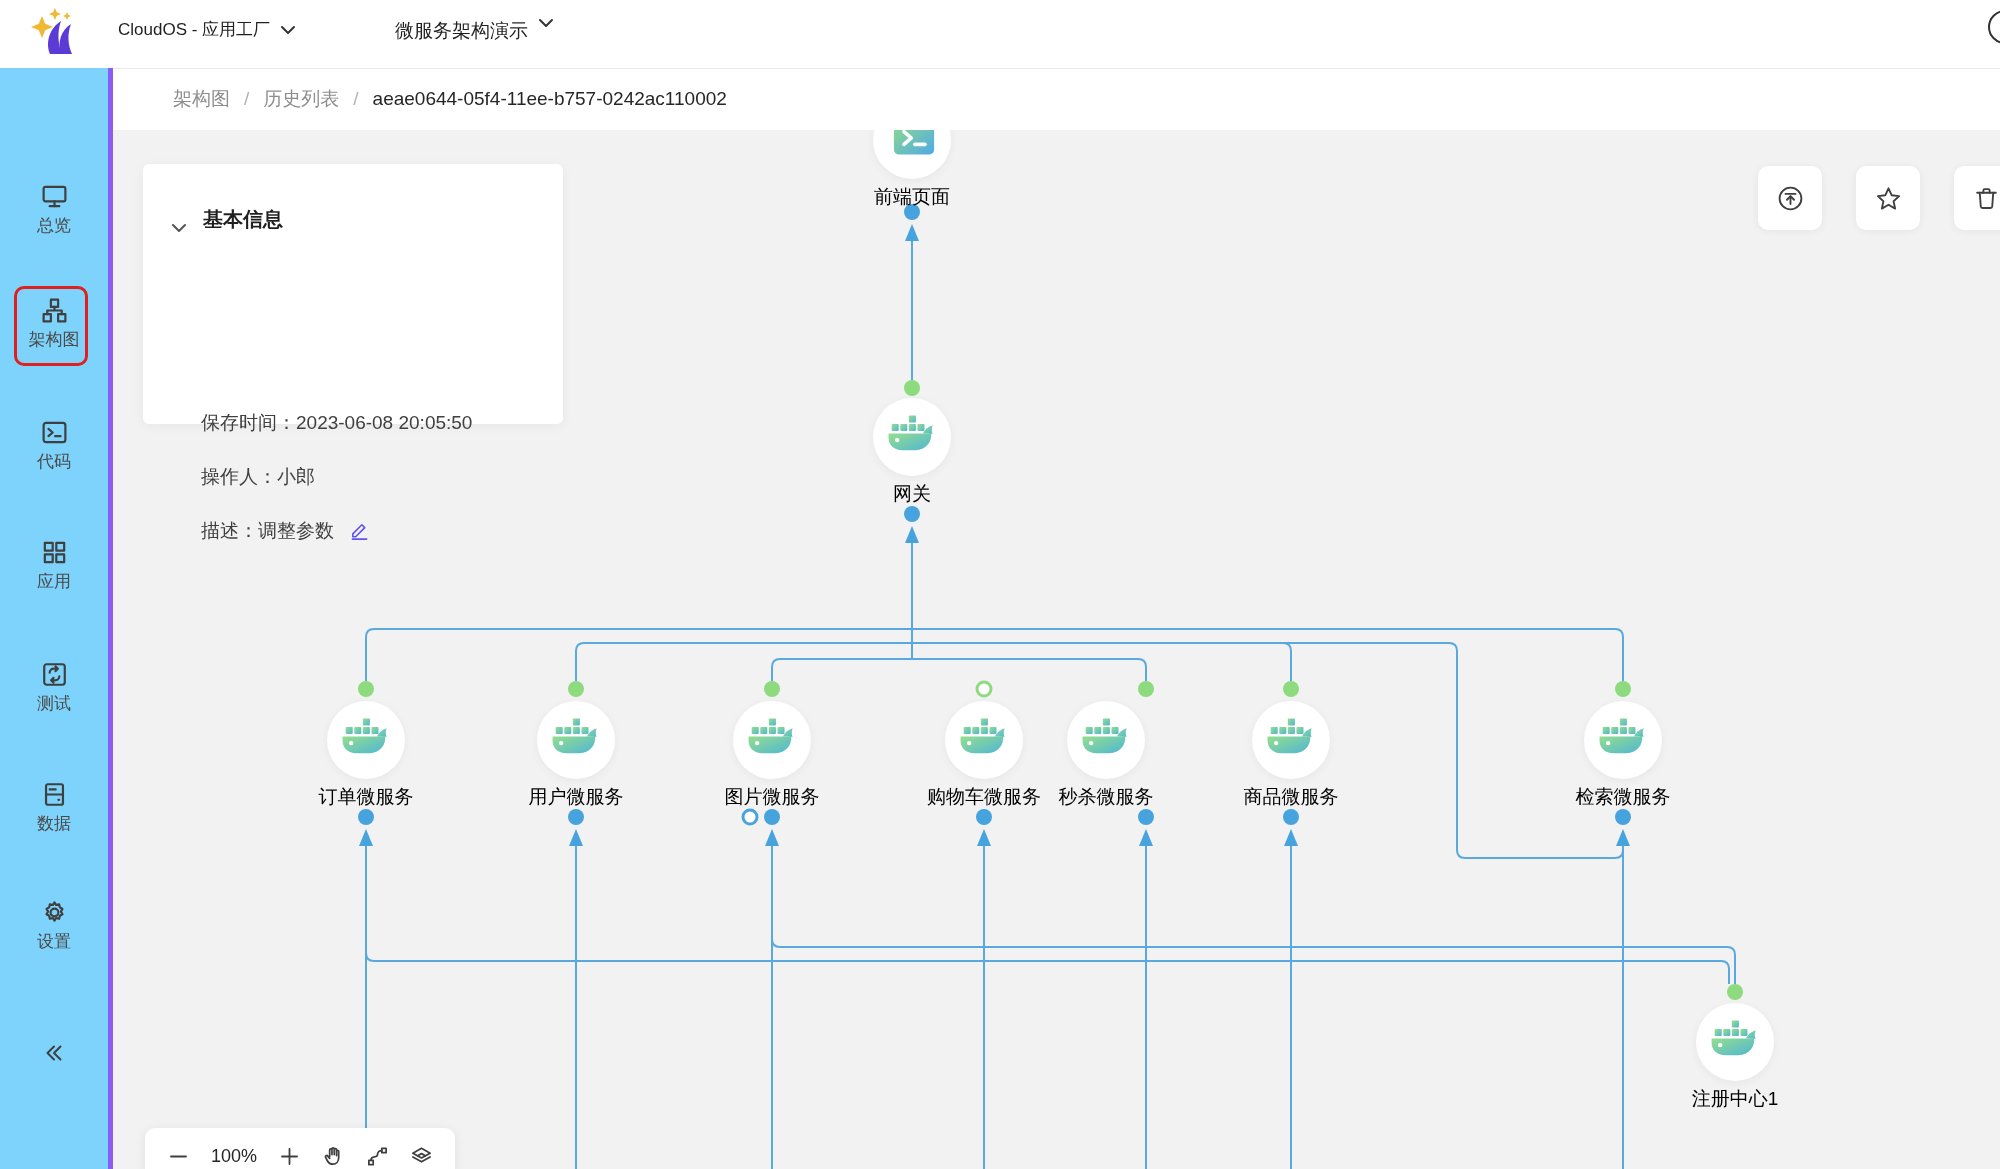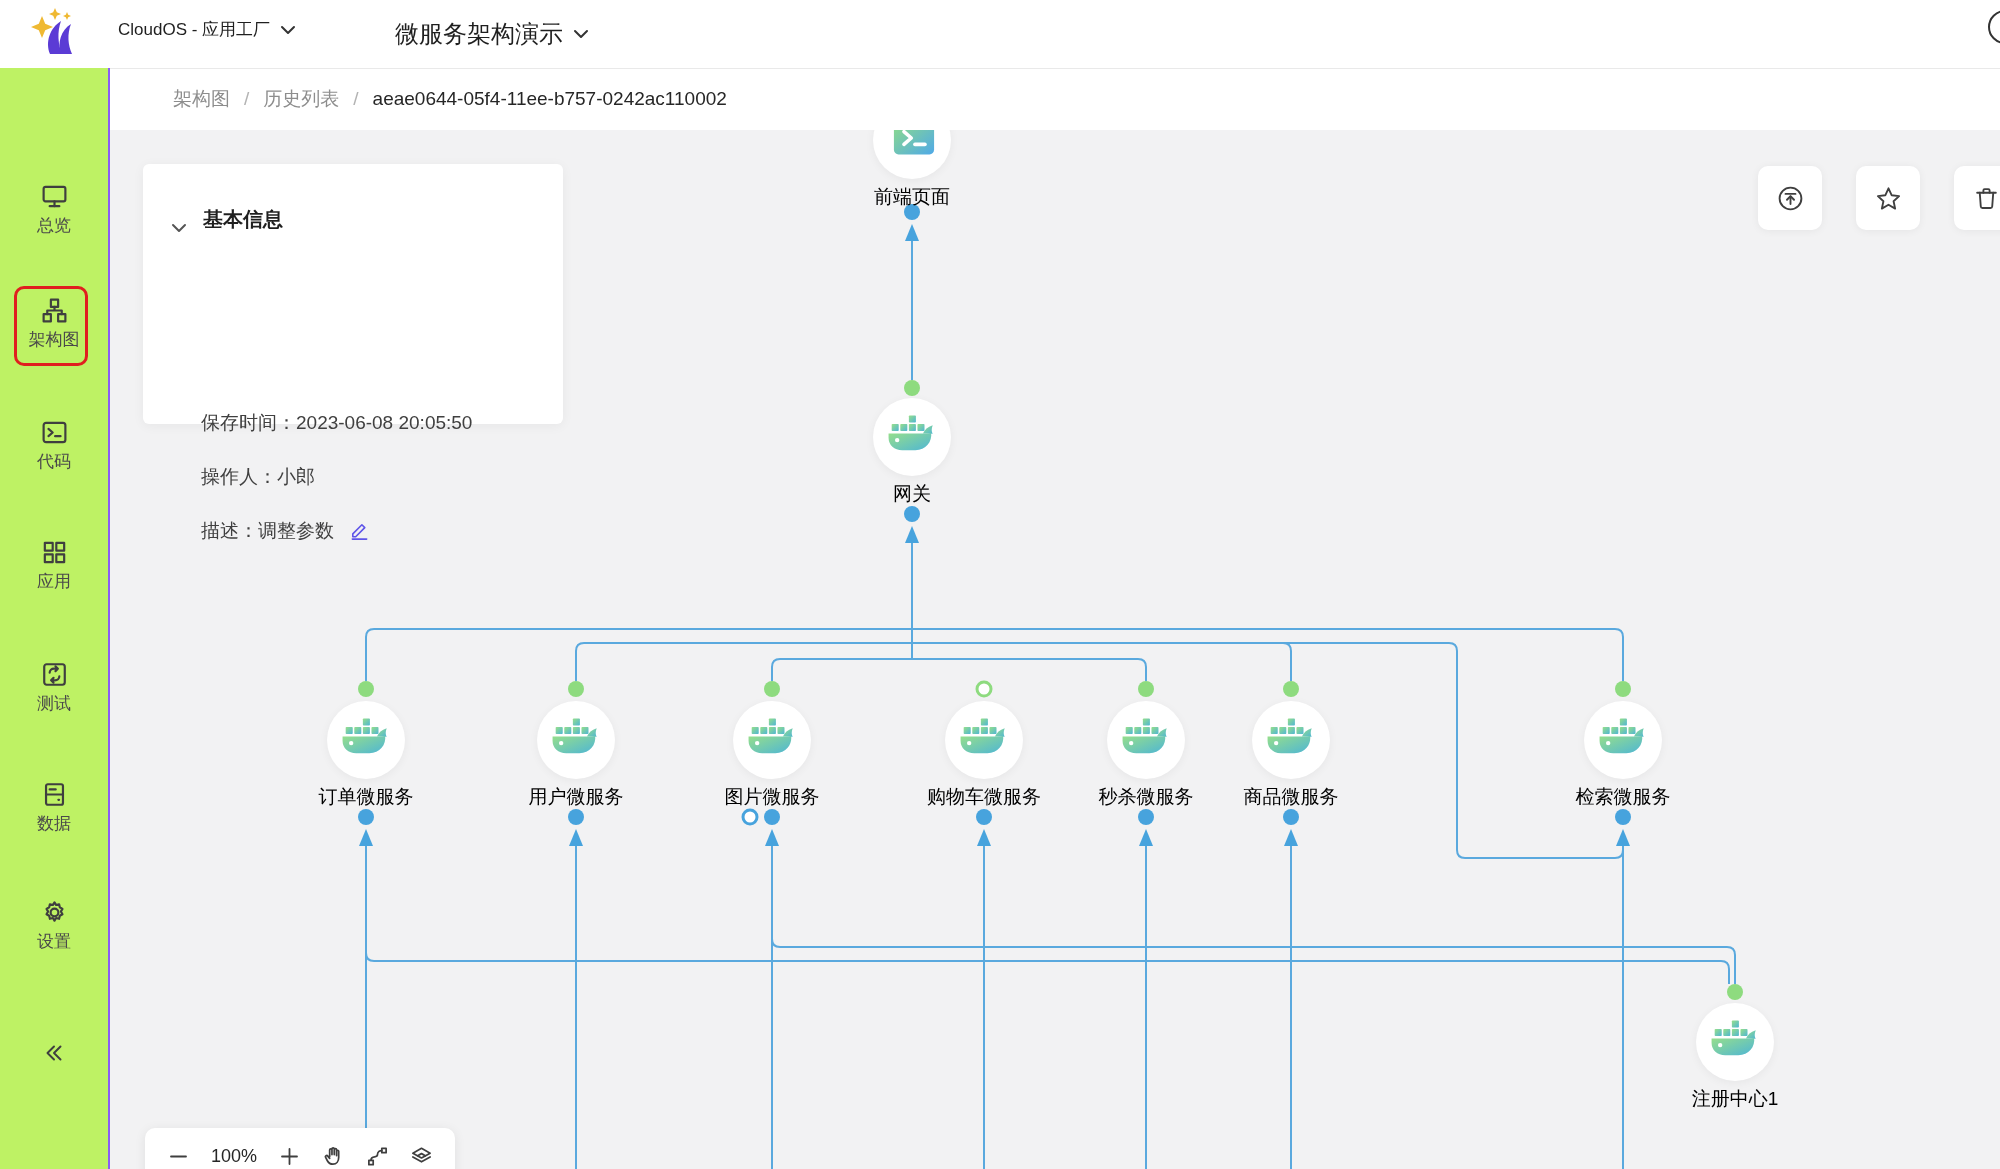--- a/index.html
+++ b/index.html
@@ -2,26 +2,26 @@
 <html style="--edge: #5AA9DE; --pg: #8EDB7F; --pb: #47A3DD;"><head>
 <meta charset="utf-8">
 <style>
   html,body{margin:0;padding:0}
   body{width:2000px;height:1169px;overflow:hidden;position:relative;
        font-family:"Liberation Sans","DejaVu Sans",sans-serif;background:#fff;color:#262626}
   .abs{position:absolute}
   
   .topbar{left:0;top:0;width:2000px;height:68px;background:#fff;border-bottom:1px solid #e9e9e9;z-index:6}
   .topbar .brand{left:118px;top:18px;font-size:17px;color:#1f1f1f;display:flex;align-items:center;gap:10px}
-  .topbar .project{left:395px;top:18px;font-size:24px;color:#1f1f1f;display:flex;align-items:center;gap:10px}
+  .topbar .project{left:395px;top:18px;font-size:19px;color:#1f1f1f;display:flex;align-items:flex-start;gap:10px}
   .chev{width:16px;height:10px}
   .logo{left:24px;top:4px;width:58px;height:58px}
   .user-ring{left:1988px;top:10px;width:30px;height:30px;border:2.5px solid #333;border-radius:50%}
   
-  .sidebar{left:0;top:68px;width:108px;height:1101px;background:#bef264;border-right:2px solid #8b5cf6;z-index:6}
+  .sidebar{left:0;top:68px;width:108px;height:1101px;background:#7dd3fc;border-right:5px solid #8b5cf6;z-index:6}
   .side-item{position:absolute;left:0;width:108px;text-align:center;color:#565656;cursor:pointer}
   .side-item svg{width:29px;height:29px;display:block;margin:0 auto 5px}
   .side-item .slabel{font-size:17px;line-height:20px;color:#4a4a4a;white-space:nowrap}
   .hl-red{position:absolute;left:14px;top:218px;width:68px;height:74px;border:3.5px solid #e01f1f;border-radius:10px;z-index:7;pointer-events:none}
   .collapse{position:absolute;left:0;top:972px;width:108px;text-align:center}
   .collapse svg{width:26px;height:26px}
   
   .crumbstrip{left:109px;top:68px;width:1891px;height:62px;background:#fff;z-index:5;display:flex;align-items:center}
   .crumbs{margin-left:64px;font-size:19px;display:flex;gap:14px;align-items:center}
   .crumbs .dim{color:#8d8d8d}
@@ -241,21 +241,21 @@
             <rect x="28" y="12" width="9" height="9" rx="1"></rect>
 <rect x="39" y="12" width="9" height="9" rx="1"></rect>
 <path d="M46 24 C48 19.5 52 15.5 58.5 13.5 C56.8 18 56.8 21.5 58.5 24.5 Z"></path>
 <path d="M2 24 H52.5 C54 24 55.4 23.6 56.4 22.8 C57.4 28.5 55.6 34.4 52 38.6 C48.4 42.9 42.8 45.5 36.3 45.5 H19.5 C9.3 45.5 2 39 2 29.5 Z"></path>
           </g>
 <circle cx="13" cy="32.5" r="2.8" fill="#fff"></circle>
         </svg></span>
     </div>
   <div class="nlabel">购物车微服务</div>
 </div>
-<div class="node" style="left:1076px;top:701px">
+<div class="node" style="left:1036px;top:701px">
   <div class="circle">
       <span><svg viewBox="0 0 64 52">
           <defs>
             <linearGradient id="wg" x1="0" y1="0" x2="1" y2="1">
 <stop offset="0" stop-color="#97DF8A"></stop>
               <stop offset="1" stop-color="#4FB6D4"></stop>
             </linearGradient>
           </defs>
 <g fill="url(#wg)">
             <rect x="28" y="1" width="9" height="9" rx="1"></rect>

